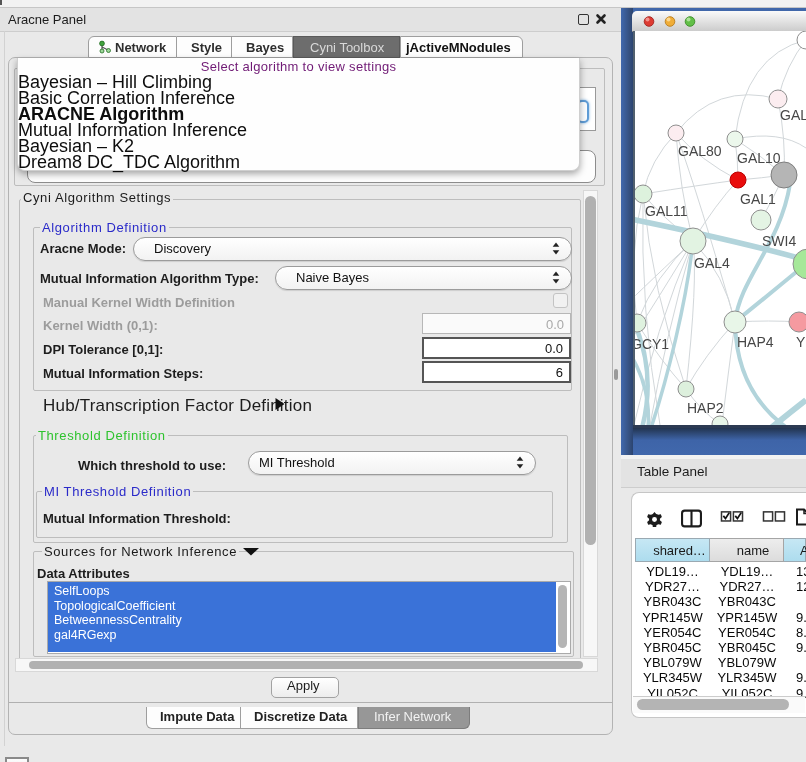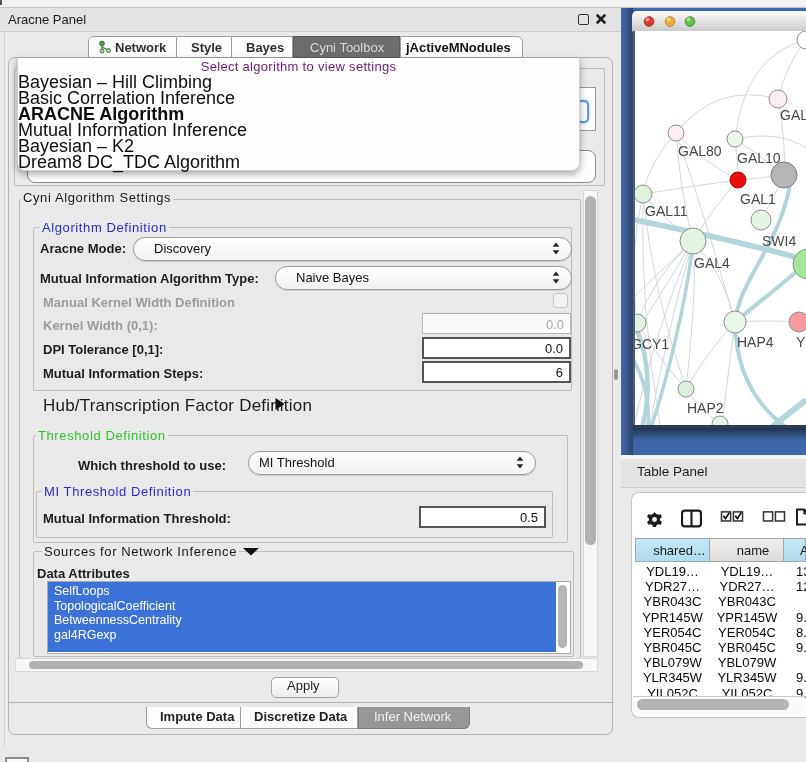--- a/index.html
+++ b/index.html
@@ -108,21 +108,20 @@
 <div class="combo" style="left:239px;top:451px;width:286px;height:22px;margin-left:9px;">
   <span class="ct" style="left:10px;">MI Threshold</span>
   <svg class="abs" style="right:11px;top:4px;" width="8" height="13" viewBox="0 0 8 13">
     <path d="M4 0.5 L7.3 4.7 L0.7 4.7 Z" fill="#222"></path>
         <path d="M4 12.5 L7.3 8.3 L0.7 8.3 Z" fill="#222"></path>
   </svg>
 </div>
 <div class="group" style="left:36px;top:491px;width:515px;height:45px;"></div>
 <div class="gtitle" style="left:42px;top:484px;color:#2a2ac9;">MI Threshold Definition</div>
 <div class="lbl b" style="left:43px;top:511px;">Mutual Information Threshold:</div>
-<div class="field" style="left:419px;top:506px;width:127px;height:22px;">0.5</div>
 
 <div class="group" style="left:33px;top:551px;width:539px;height:104px;"></div>
 <div class="gtitle" style="left:42px;top:544px;color:#1a1a1a;">Sources for Network Inference</div>
 <svg class="abs" style="left:242px;top:547px;" width="18" height="9" viewBox="0 0 18 9">
   <path d="M1 1 L17 1 L9 8.5 Z" fill="#111"></path>
 </svg>
 <div class="lbl b" style="left:37px;top:566px;">Data Attributes</div>
 <div class="abs" style="left:47px;top:581px;width:524px;height:73px;background:#fff;border:1px solid #aaa;box-sizing:border-box;"></div>
 <div class="abs" style="left:48px;top:582px;width:508px;height:70px;background:#3a72d8;"></div>
 <div class="wlbl" style="left:54px;top:584px;">SelfLoops</div>

